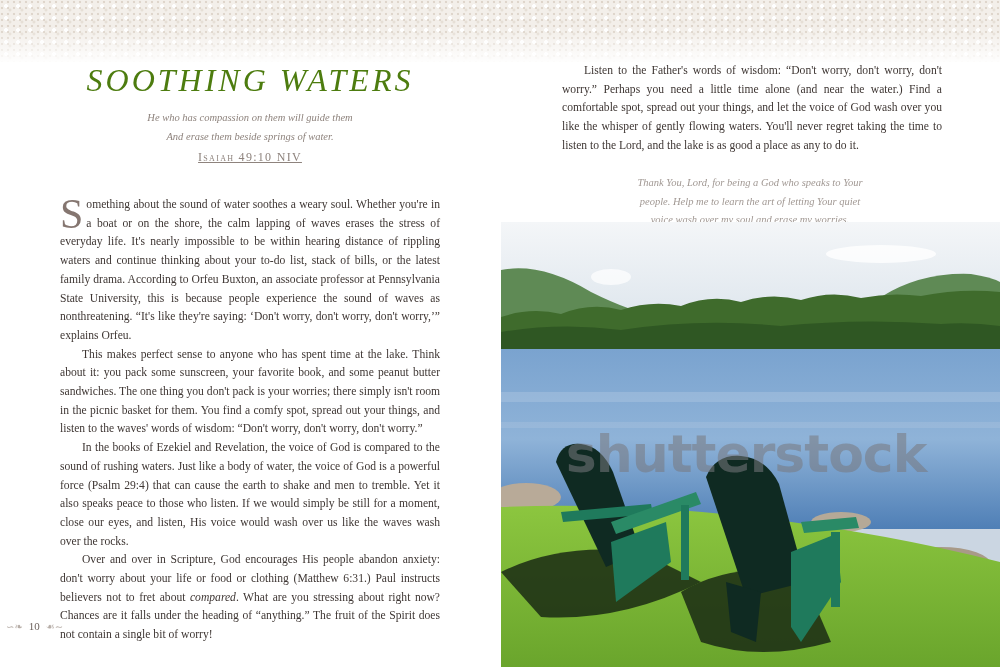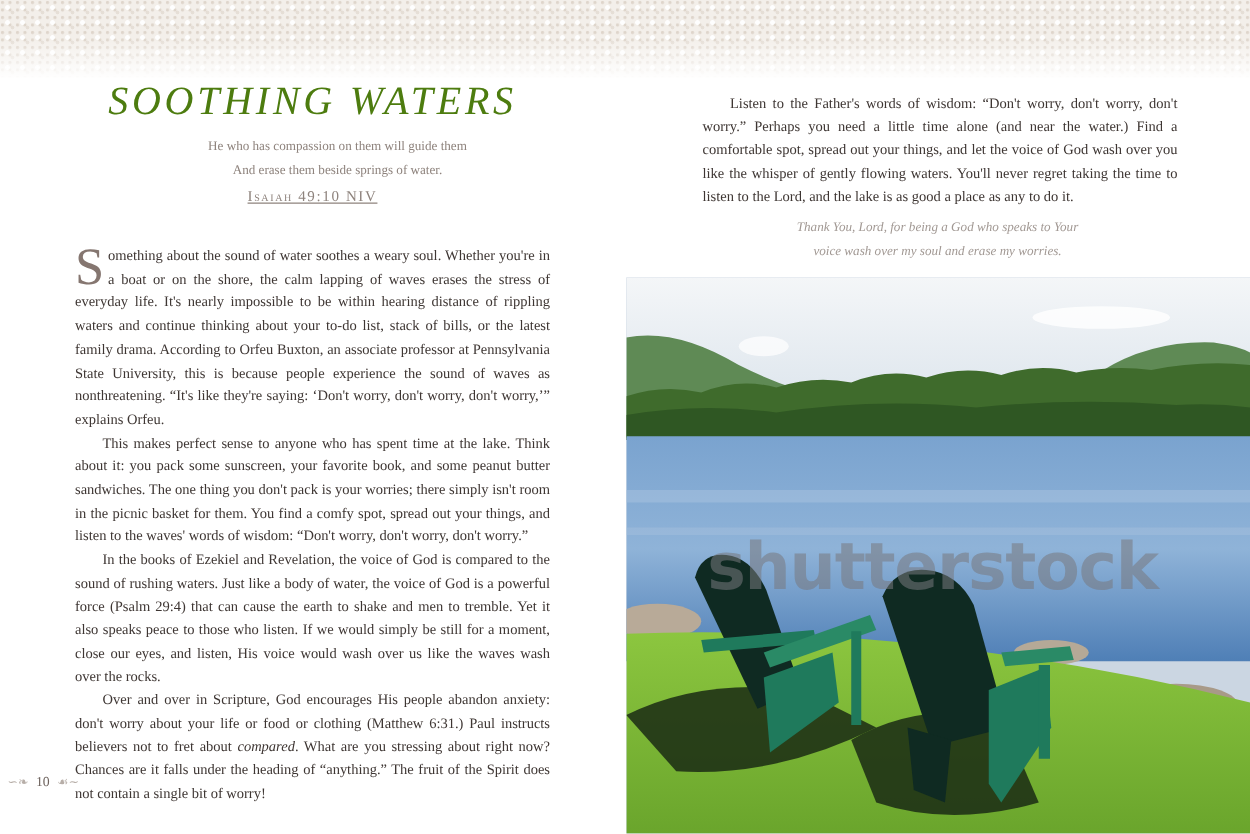--- a/index.html
+++ b/index.html
@@ -25,21 +25,21 @@
 
     
     .left-page { position: absolute; left: 0; top: 0; width: 500px; height: 667px; }
     .title {
       position: absolute; left: 0; width: 500px; top: 62px; text-align: center;
       font-family: "Liberation Serif", serif; font-style: italic;
       font-size: 32px; letter-spacing: 3px; color: #4d7c0f;
     }
     .epigraph {
       position: absolute; left: 0; width: 500px; top: 108px; text-align: center;
-      font-size: 10.5px; color: #8e837d; line-height: 19px; margin-left: 20px;
+      font-style: italic; font-size: 10.5px; color: #8e837d; line-height: 19px;
     }
     .citation {
       position: absolute; left: 0; width: 500px; top: 150px; text-align: center;
       font-size: 12px; letter-spacing: 1.3px; color: #8e837d; font-variant: small-caps; text-decoration: underline;
     }
     .body-text {
       position: absolute; left: 60px; top: 196px; width: 380px;
       font-size: 11.6px; line-height: 18.7px; color: #3e3633; text-align: justify;
     }
     .body-text p { text-indent: 22px; }
@@ -51,21 +51,21 @@
     .page-num {
       position: absolute; left: 0; width: 500px; top: 620px; 
       font-size: 11px; color: #6d625d;
     }
     .flourish { color: #b7aea8; font-size: 10px; margin: 0 6px; }
 
     
     .right-page { position: absolute; left: 500px; top: 0; width: 500px; height: 667px; }
     .right-text {
       position: absolute; left: 62px; top: 62px; width: 380px;
-      font-size: 11.6px; line-height: 18.7px; color: #3e3633; text-align: justify; margin-top: 12px;
+      font-size: 11.6px; line-height: 18.7px; color: #3e3633; text-align: justify;
     }
     .right-text p { text-indent: 22px; }
     .prayer {
       position: absolute; left: 0; width: 500px; top: 174px; text-align: center;
       font-family: Liberation Serif, serif; font-style: italic; font-size: 10.5px;
       line-height: 18.5px; color: #a19893;
     }
 
     
     .photo {
@@ -108,20 +108,21 @@
       <span class="flourish">∽❧</span><span>10</span><span class="flourish">☙∼</span>
     </div>
   </div>
 
   <div class="right-page">
     <div class="right-text">
       <p>Listen to the Father's words of wisdom: “Don't worry, don't worry, don't worry.” Perhaps you need a little time alone (and near the water.) Find a comfortable spot, spread out your things, and let the voice of God wash over you like the whisper of gently flowing waters. You'll never regret taking the time to listen to the Lord, and the lake is as good a place as any to do it.</p>
     </div>
     <div class="prayer">
       <div>Thank You, Lord, for being a God who speaks to Your</div>
+      <div>people. Help me to learn the art of letting Your quiet</div>
       <div>voice wash over my soul and erase my worries.</div>
     </div>
   </div>
 
   <div class="photo">
     <svg width="499" height="445" viewBox="0 0 499 445" xmlns="http://www.w3.org/2000/svg">
       <defs>
         <linearGradient id="sky" x1="0" y1="0" x2="0" y2="1">
           <stop offset="0" stop-color="#f4f6f8"></stop>
           <stop offset="1" stop-color="#d7e1ea"></stop>

